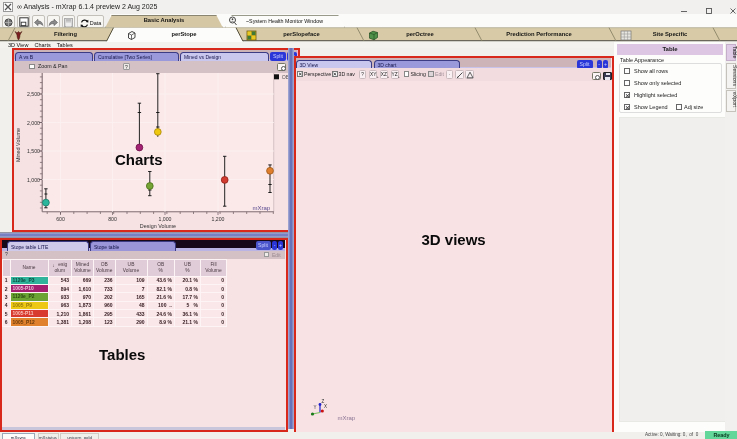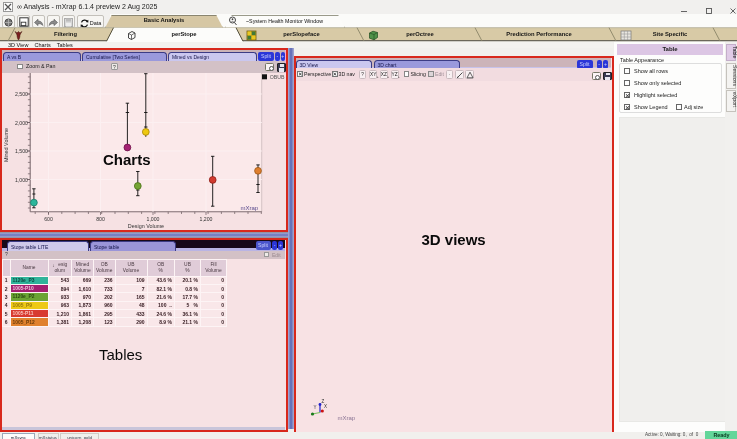--- a/index.html
+++ b/index.html
@@ -116,21 +116,21 @@
       </svg>
 <div class="abs t2t" style="left:629px;width:82px;">Site Specific</div>
 </div>
 <style>
 .t2t { top:31px; text-align:center; font-size:5.8px; font-weight:bold; color:#151515; white-space:nowrap; }
 </style>
 
 <div class="abs" style="left:0;top:42px;width:613px;height:6px;background:#f3f2ef;"></div>
 <div class="abs tinytext" style="left:8px;top:41.5px;font-size:5.5px;color:#111;">3D View&nbsp;&nbsp;&nbsp;&nbsp;Charts&nbsp;&nbsp;&nbsp;&nbsp;Tables</div>
 
-<div id="charts-panel" class="abs" style="left:0;top:48px;width:287.5px;height:183.5px;border:2.5px solid #d8281c;background:#f9a8d4;overflow:hidden;">
+<div id="charts-panel" class="abs" style="left:12px;top:48px;width:287.5px;height:183.5px;border:2.5px solid #d8281c;background:#f9a8d4;overflow:hidden;">
 
  <div class="abs" style="left:0;top:0;width:282.5px;height:11px;background:#cbb3b8;"></div>
  <div class="abs" style="left:0;top:9px;width:282.5px;height:2px;background:#c7c3eb;"></div>
  <div class="abs ptab" style="left:1px;width:78px;background:#9a99dc;">A vs B</div>
  <div class="abs ptab" style="left:80px;width:85px;background:#9a99dc;">Cumulative [Two Series]</div>
  <div class="abs ptab" style="left:166px;width:89px;background:#cac7ef;">Mined vs Design</div>
  <div class="abs splitb" style="left:256px;width:16px;">Split</div>
  <div class="abs splitb" style="left:273px;width:4.5px;">-</div>
  <div class="abs splitb" style="left:278.5px;width:4.5px;">+</div>
 
@@ -302,21 +302,21 @@
             <td>1,381</td>
             <td>1,208</td>
             <td>123</td>
             <td>290</td>
             <td>8.9 %</td>
             <td>21.1 %</td>
             <td>0</td>
           </tr>
  </tbody>
       </table>
- <div class="abs tinytext" style="left:97px;top:106.5px;font-size:15px;font-weight:normal;color:#0a0a0a;">Tables</div>
+ <div class="abs tinytext" style="left:97px;top:106.5px;font-size:15px;font-weight:bold;color:#0a0a0a;">Tables</div>
 </div>
 <style>
 #stopetable { border-collapse:collapse; table-layout:fixed; }
 #stopetable td { font-weight:bold; font-size:5px; color:#3a2026; text-align:right; padding:0 2px 0 0; height:8.4px; overflow:hidden; white-space:nowrap; border:0.5px solid #fdf4f5; background:#f9e7e9; font-family:"Liberation Sans", sans-serif; }
 #stopetable tr.hd td { background:#e0ccd8; color:#4a3a42; height:17px; text-align:center; padding:0; font-size:4.9px; line-height:1.2; font-weight:normal; }
 #stopetable td.nm { text-align:left; padding:0 0 0 2px; font-size:4.9px; }
 </style>
 
 <div class="abs" style="left:287.5px;top:48px;width:6px;height:380.5px;background:linear-gradient(90deg,#a9aed6 0%,#5a66b4 50%,#a9aed6 100%);"></div>
 

